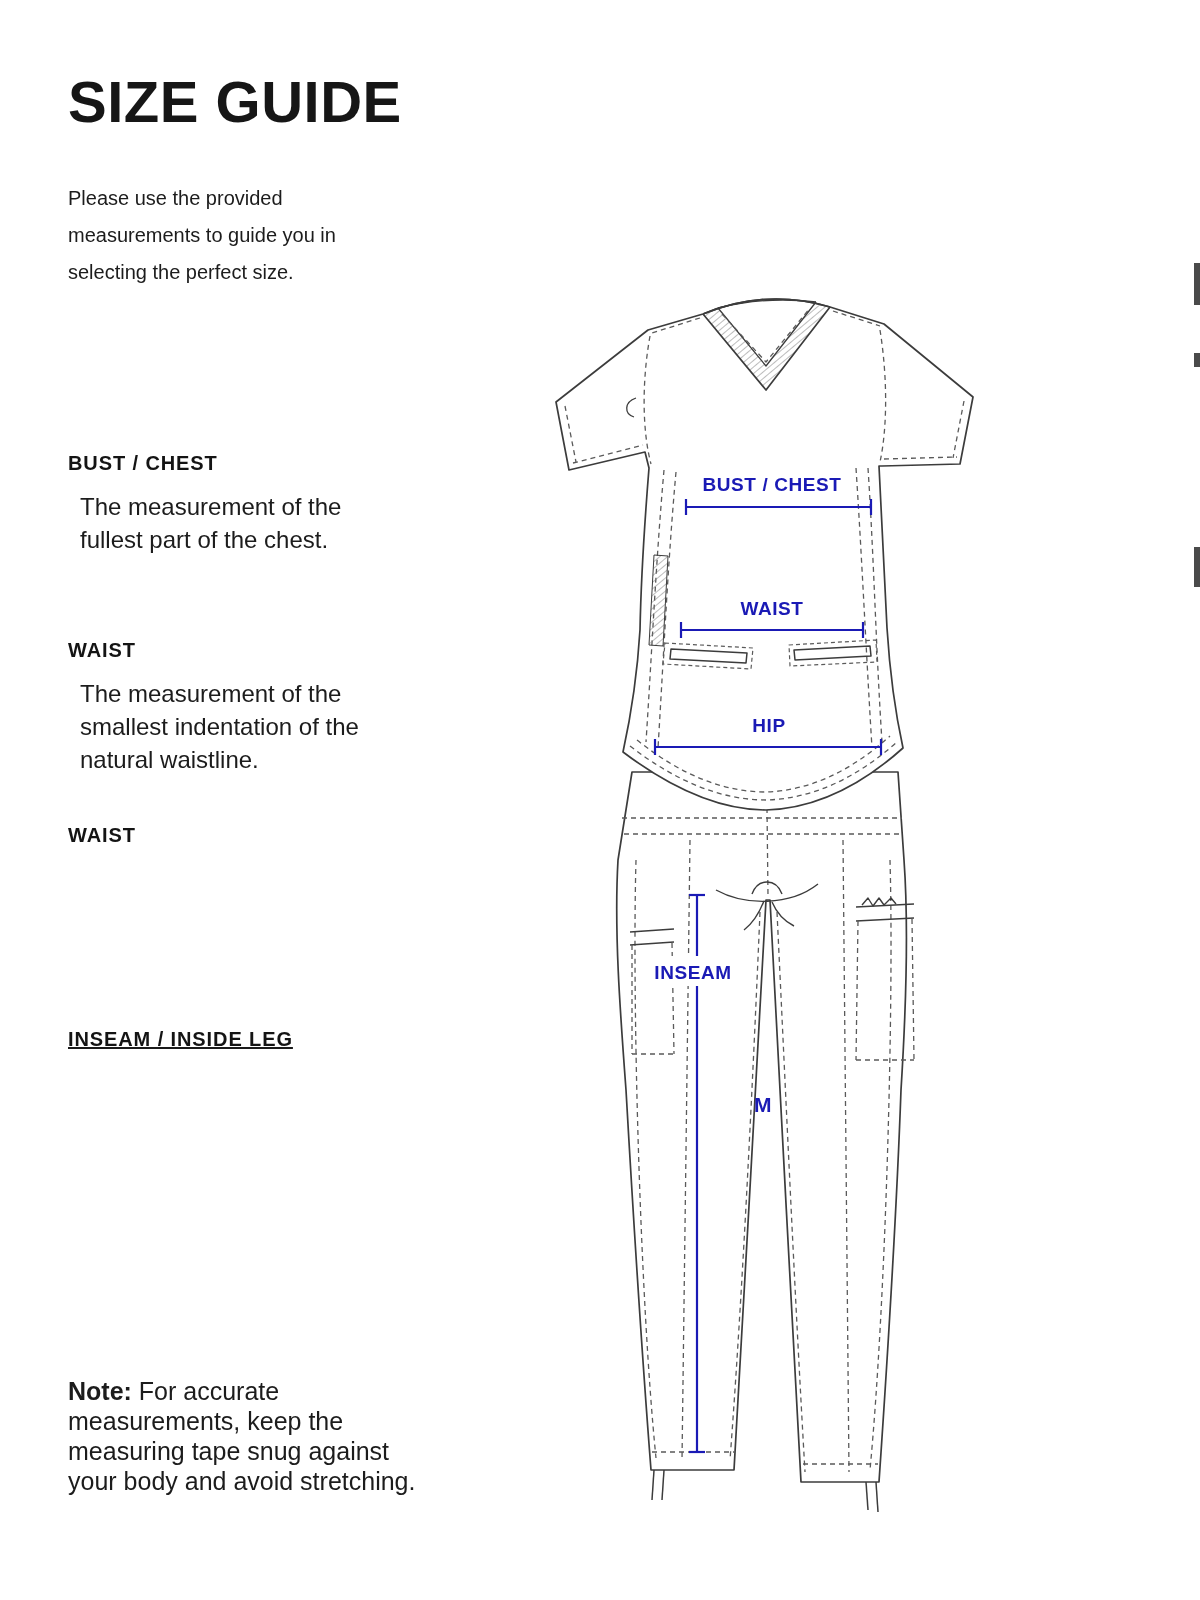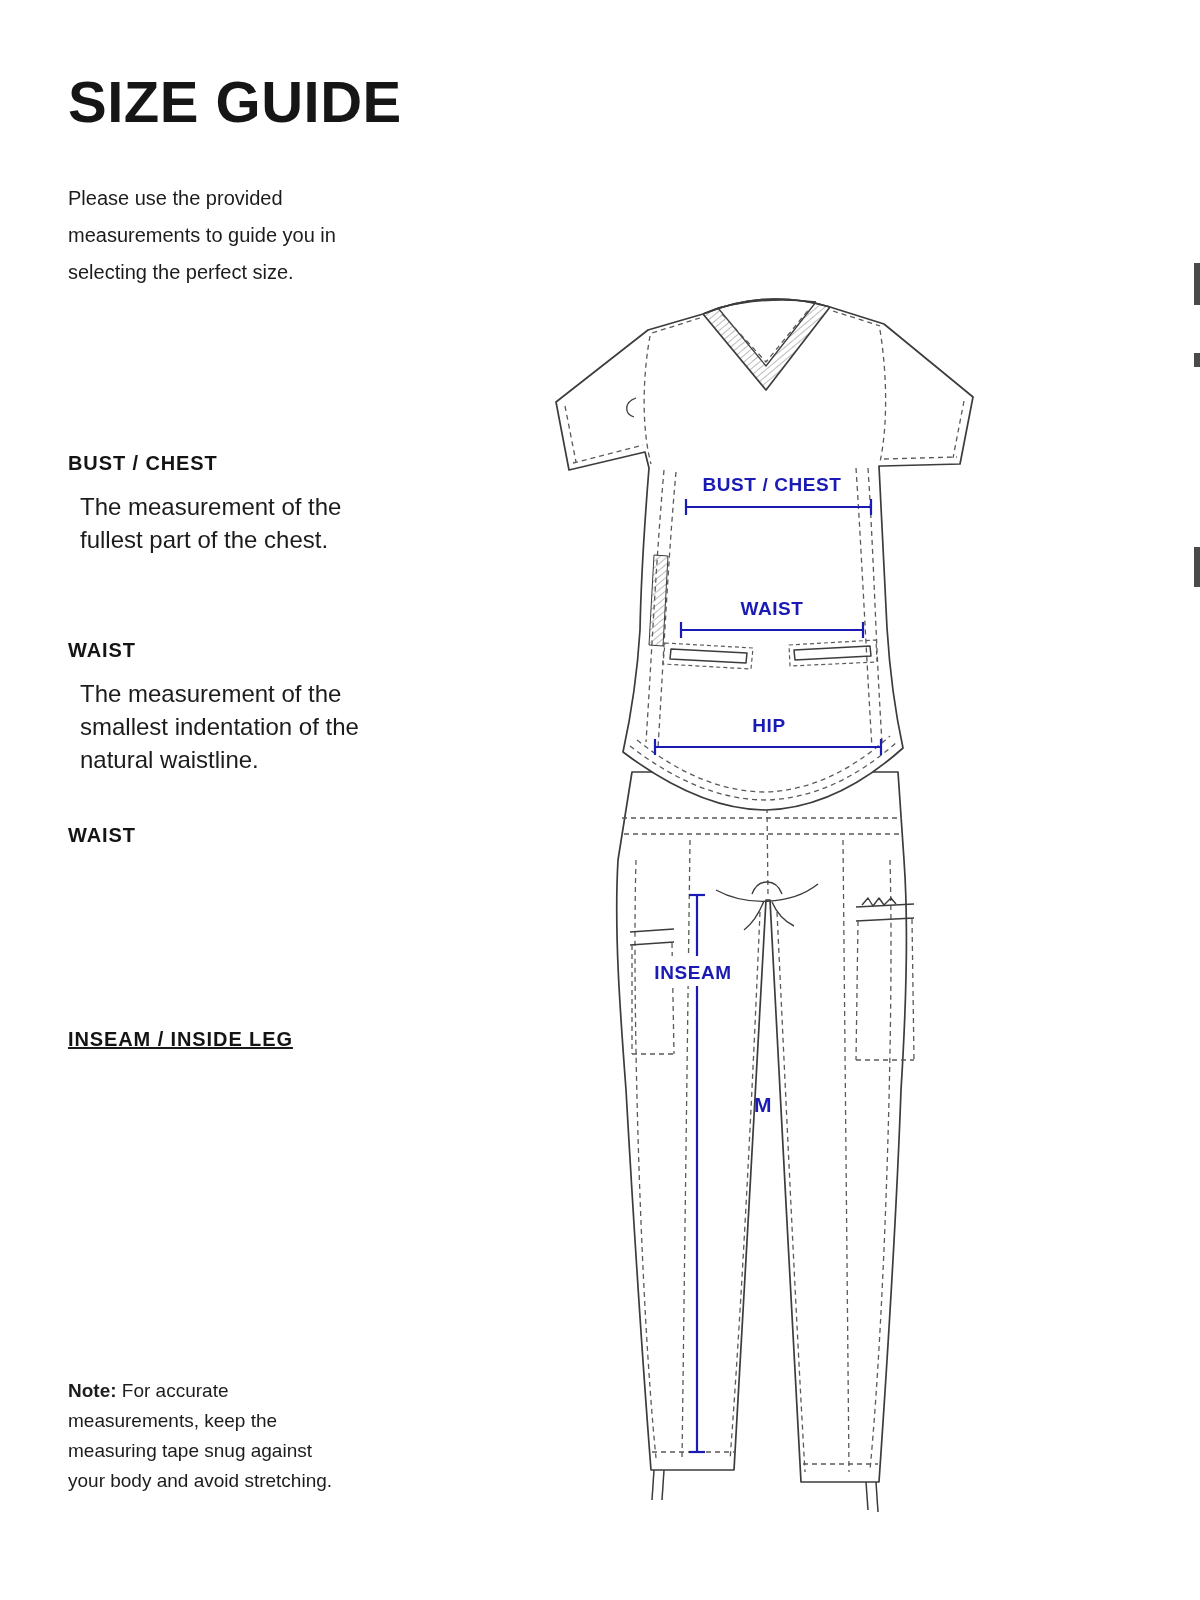--- a/index.html
+++ b/index.html
@@ -17,21 +17,21 @@
   }
   .section{position:absolute;left:68px;}
   .section h3{margin:0 0 15px 0;font-size:20px;font-weight:bold;letter-spacing:0.9px;color:#141414;}
   .section p{margin:12px;font-size:24px;line-height:33px;white-space:pre-line;color:#1c1c1c;}
   .s1{top:452px;}
   .s2{top:639px;}
   .s3{top:824px;}
   .s4{top:1028px;text-decoration:underline;}
   .note{
     position:absolute;left:68px;top:1376px;margin:0;
-    font-size:19px;line-height:30px;white-space:pre-line;color:#1c1c1c;
+    font-size:25px;line-height:30px;white-space:pre-line;color:#1c1c1c;
   }
   .note strong{font-weight:bold;}
   .diagram-svg{position:absolute;left:0;top:0;}
   .artifact{position:absolute;right:0;width:6px;background:#4a4a4a;}
   .a1{top:263px;height:42px;}
   .a2{top:353px;height:14px;}
   .a3{top:547px;height:40px;}
 </style>
 </head>
 <body>

